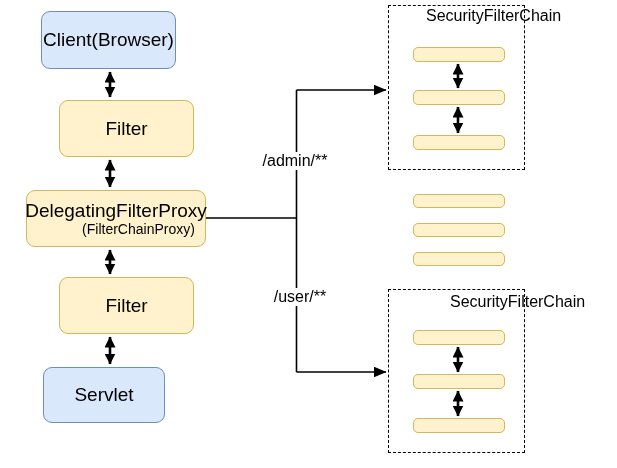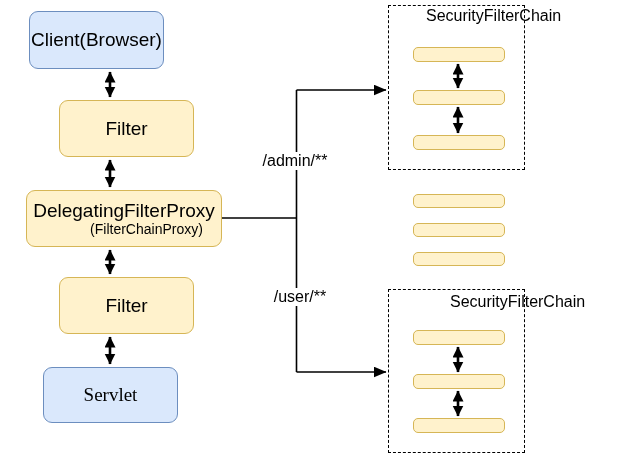--- a/index.html
+++ b/index.html
@@ -53,32 +53,32 @@
     <line x1="110" y1="250" x2="110" y2="274" stroke="#000" stroke-width="2.6" marker-start="url(#mh)" marker-end="url(#mh)"></line>
     <line x1="110" y1="337" x2="110" y2="364" stroke="#000" stroke-width="2.6" marker-start="url(#mh)" marker-end="url(#mh)"></line>
 
     <line x1="458" y1="64" x2="458" y2="88" stroke="#000" stroke-width="2.6" marker-start="url(#mh)" marker-end="url(#mh)"></line>
     <line x1="458" y1="107" x2="458" y2="133" stroke="#000" stroke-width="2.6" marker-start="url(#mh)" marker-end="url(#mh)"></line>
 
     <line x1="458" y1="347" x2="458" y2="372" stroke="#000" stroke-width="2.6" marker-start="url(#mh)" marker-end="url(#mh)"></line>
     <line x1="458" y1="391" x2="458" y2="416" stroke="#000" stroke-width="2.6" marker-start="url(#mh)" marker-end="url(#mh)"></line>
   </svg>
 
-  <div class="node blue" style="left:29px; top:11px; width:135px; height:58px;">Client(Browser)</div>
+  <div class="node blue" style="left:41px; top:11px; width:135px; height:58px;">Client(Browser)</div>
 
   <div class="node yellow" style="left:43px; top:100px; width:135px; height:57px;">Filter</div>
 
-  <div class="node yellow" style="left:10px; top:190px; width:196px; height:57px;">
+  <div class="node yellow" style="left:10px; top:190px; width:180px; height:57px;">
     <div>DelegatingFilterProxy</div>
     <div class="subtitle">(FilterChainProxy)</div>
   </div>
 
   <div class="node yellow" style="left:43px; top:277px; width:135px; height:57px;">Filter</div>
 
-  <div class="node blue" style="left:43px; top:367px; width:135px; height:56px;font-family:Liberation Serif, serif;">Servlet</div>
+  <div class="node blue" style="left:43px; top:367px; width:122px; height:56px;">Servlet</div>
 
   <div class="route-label" style="left:295px; top:149px;margin-top:12px;">/admin/**</div>
   <div class="route-label" style="left:300px; top:297px;">/user/**</div>
 
   <div class="chainbox" style="left:388px; top:5px; width:137px; height:165px;"></div>
   <div class="chain-title" style="left:426px; top:7px;">SecurityFilterChain</div>
   <div class="slot" style="left:413px; top:47px;"></div>
   <div class="slot" style="left:413px; top:90px;"></div>
   <div class="slot" style="left:413px; top:135px;"></div>
 

